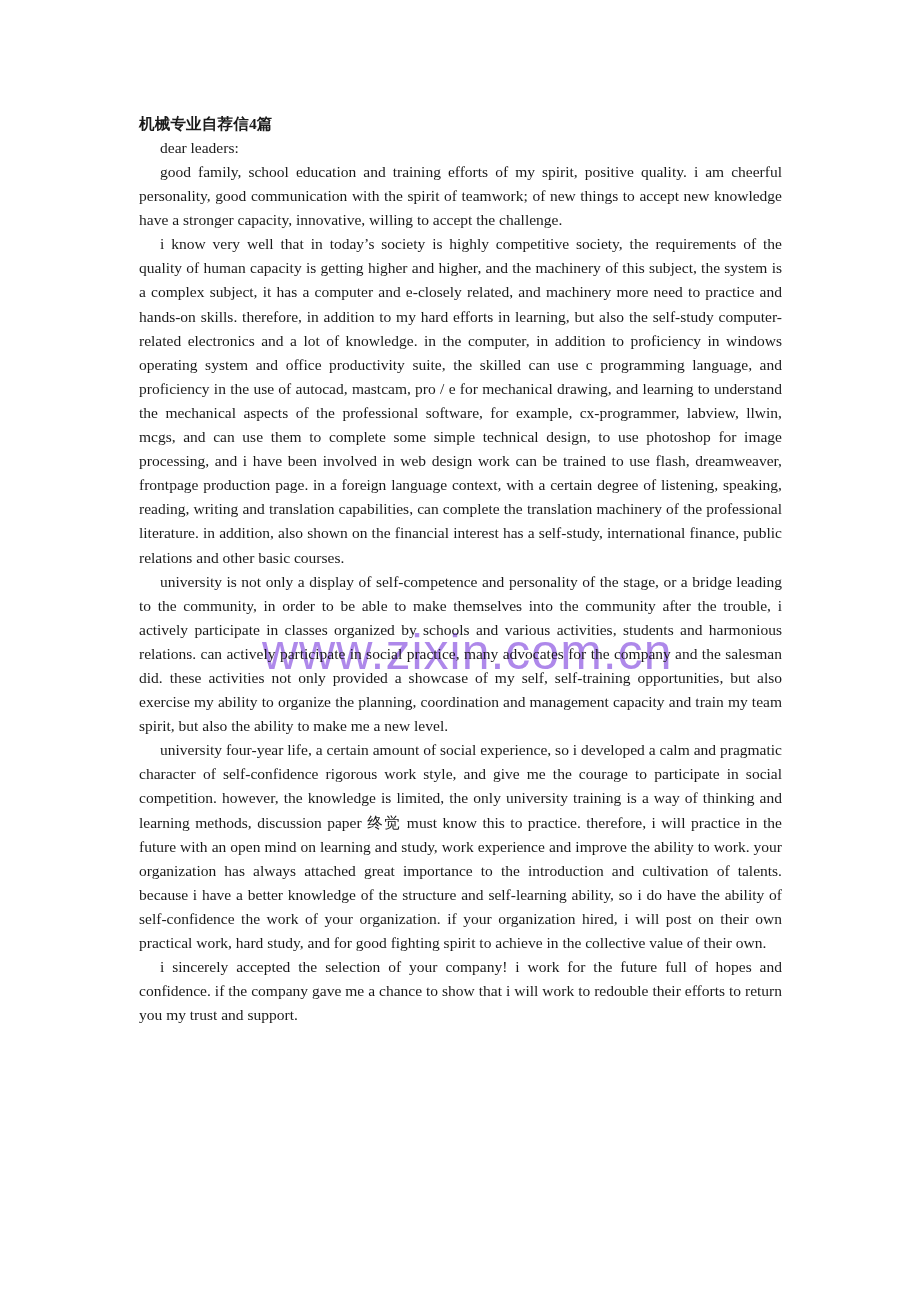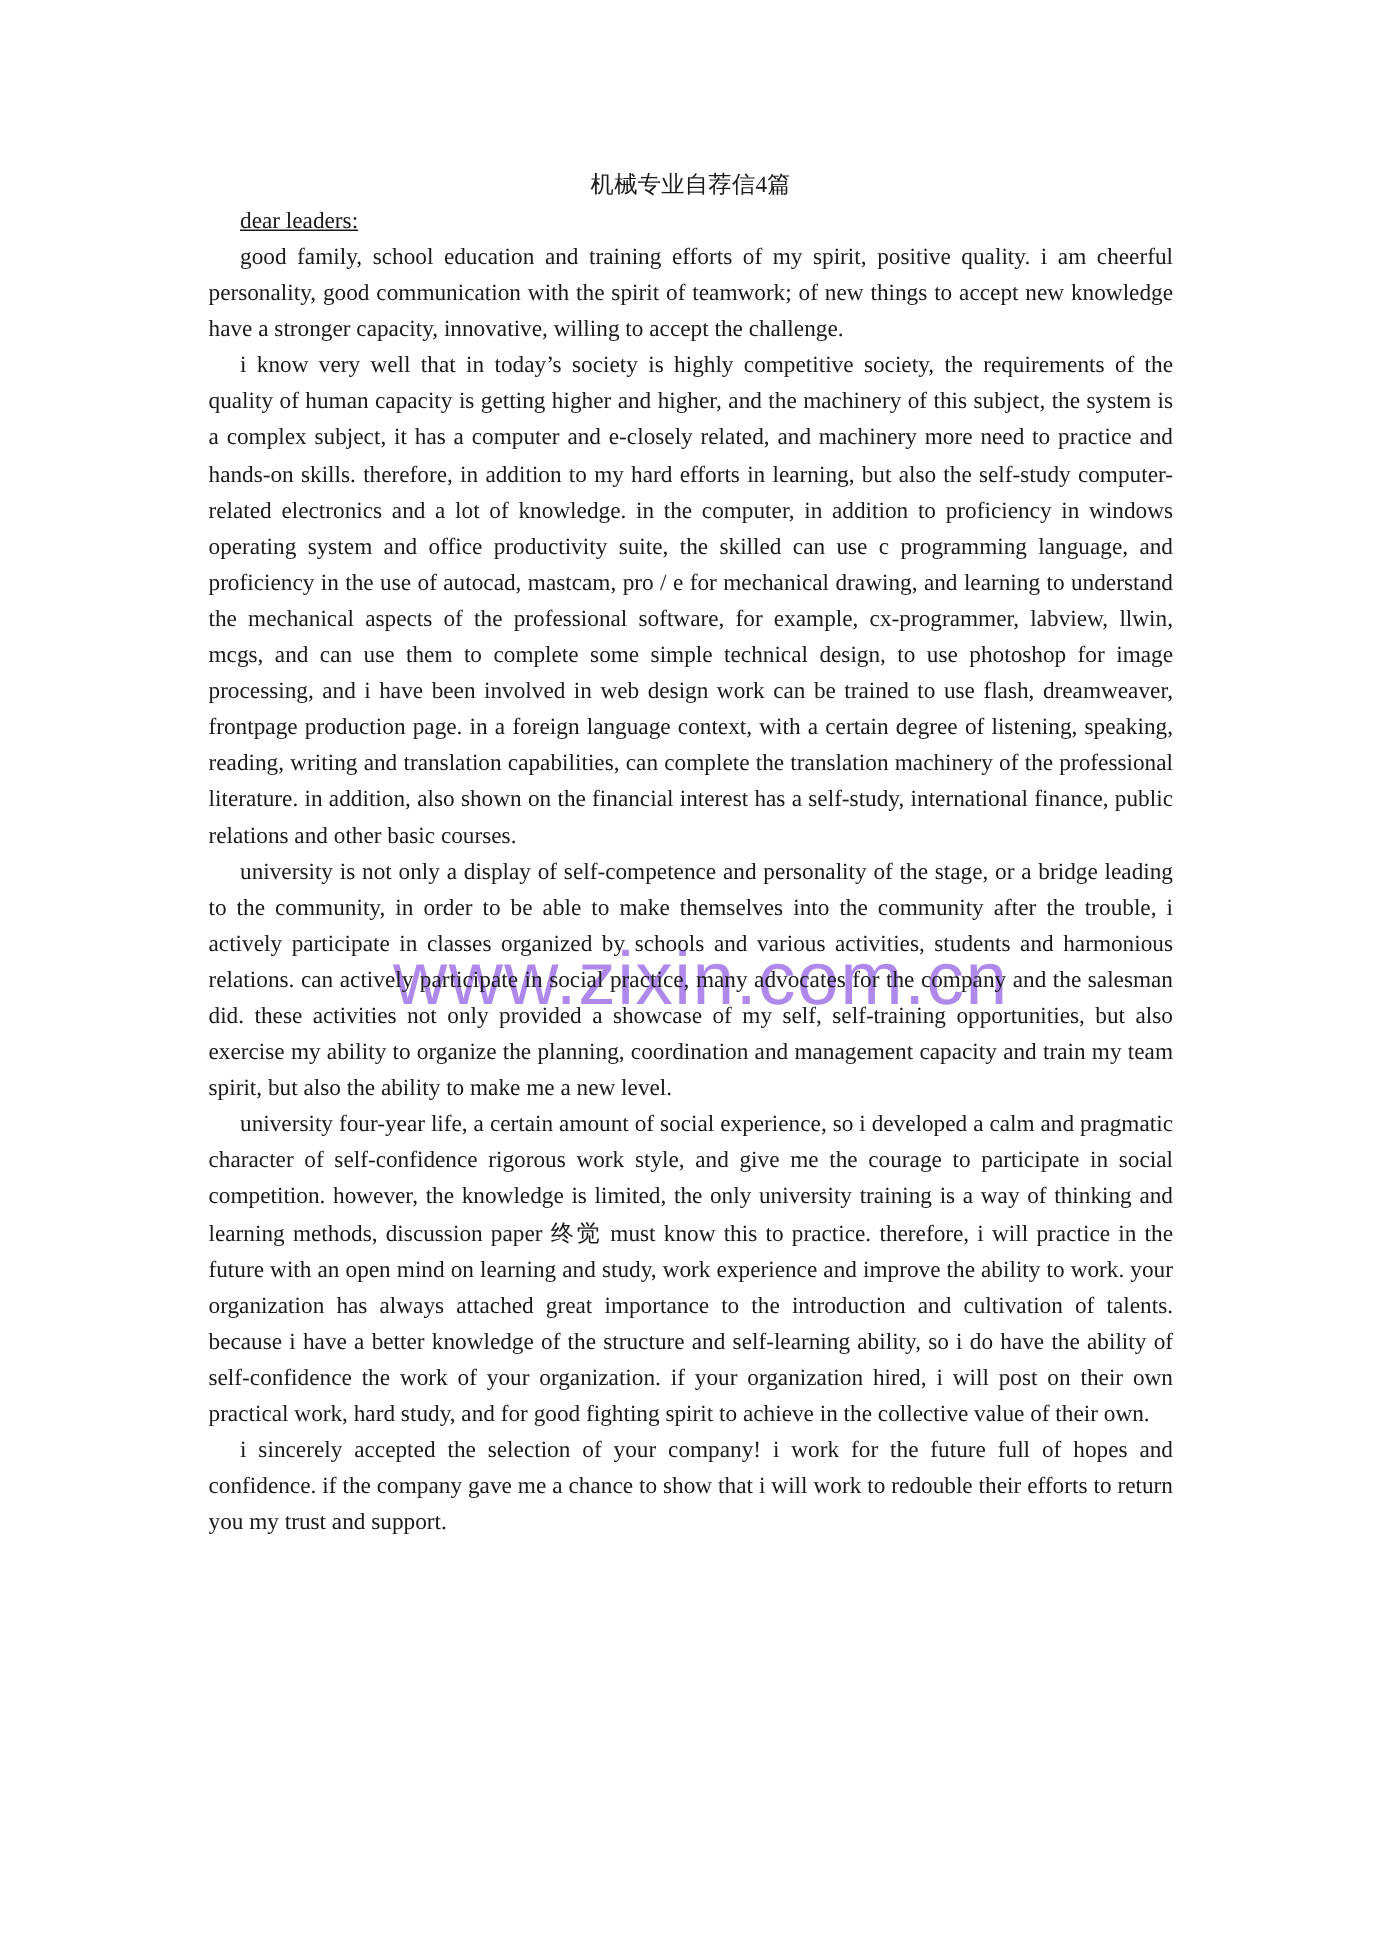--- a/index.html
+++ b/index.html
@@ -15,34 +15,32 @@
       font-family: "Liberation Serif", "DejaVu Serif", serif;
       color: #1a1a1a;
     }
     .page {
       position: absolute;
       left: 139px;
       top: 112px;
       width: 643px;
     }
     .doc-title {
-      text-align: center;
       font-size: 15.5px;
       line-height: 24px;
       height: 24px;
       margin: 0;
-      font-weight: normal;
+      font-weight: bold;
       letter-spacing: 0.2px;
     }
     .salutation {
       font-size: 15.5px;
       line-height: 24px;
       margin: 0;
       padding-left: 21px;
-      text-decoration: underline;
     }
     .greeting {
       font-size: 15.5px;
       line-height: 24px;
       margin: 0;
       padding-left: 16px;
     }
     .para {
       font-size: 15.5px;
       line-height: 24.1px;

